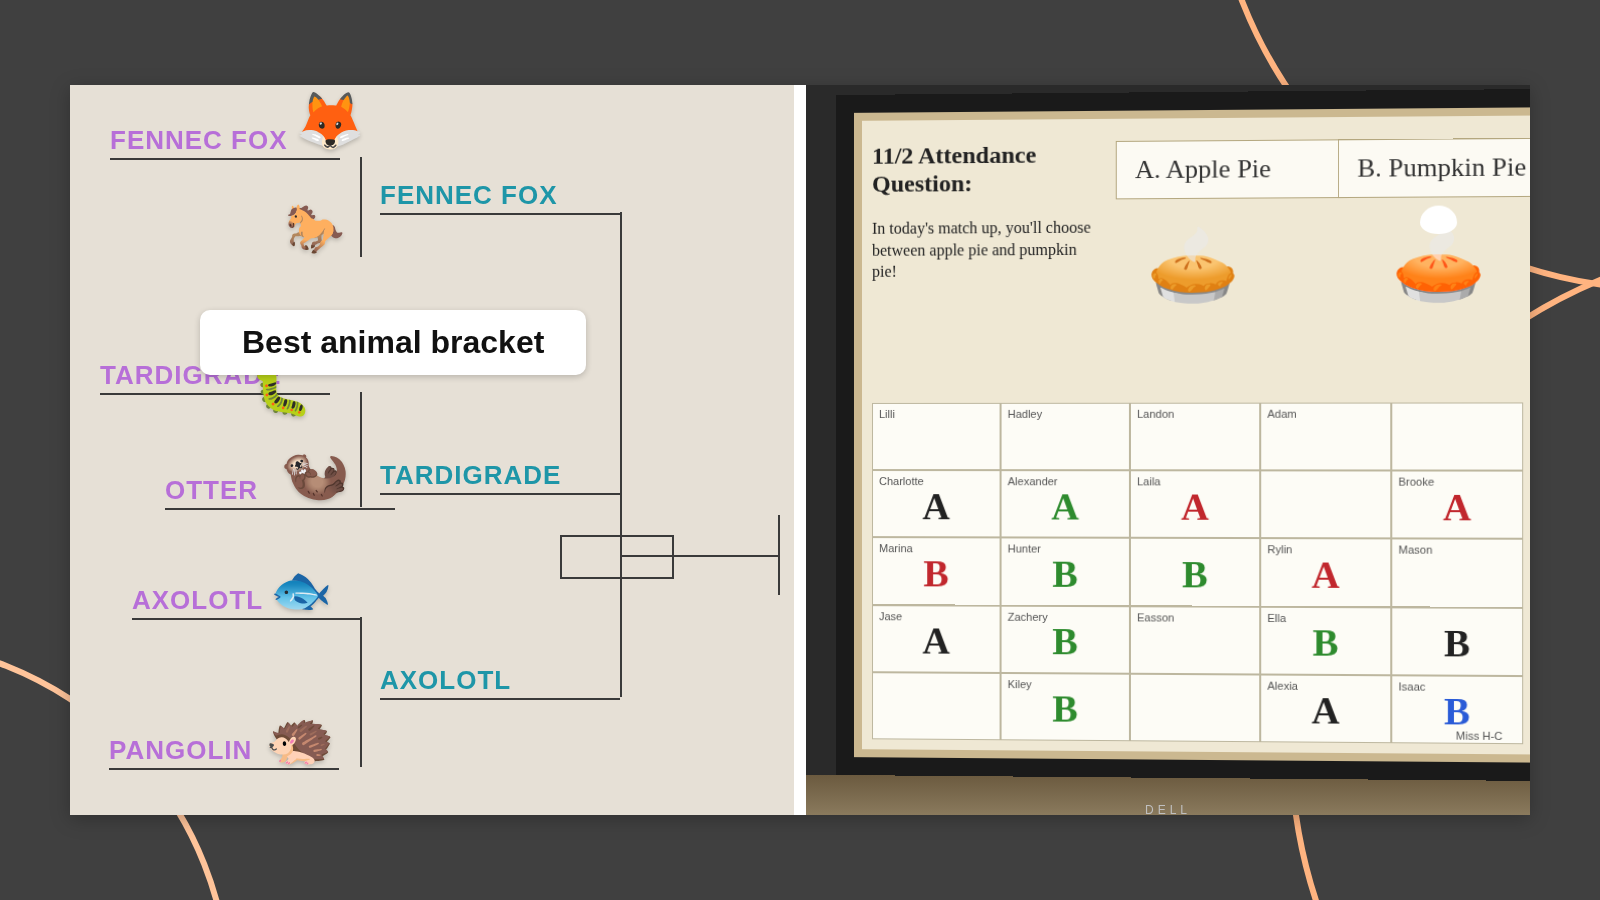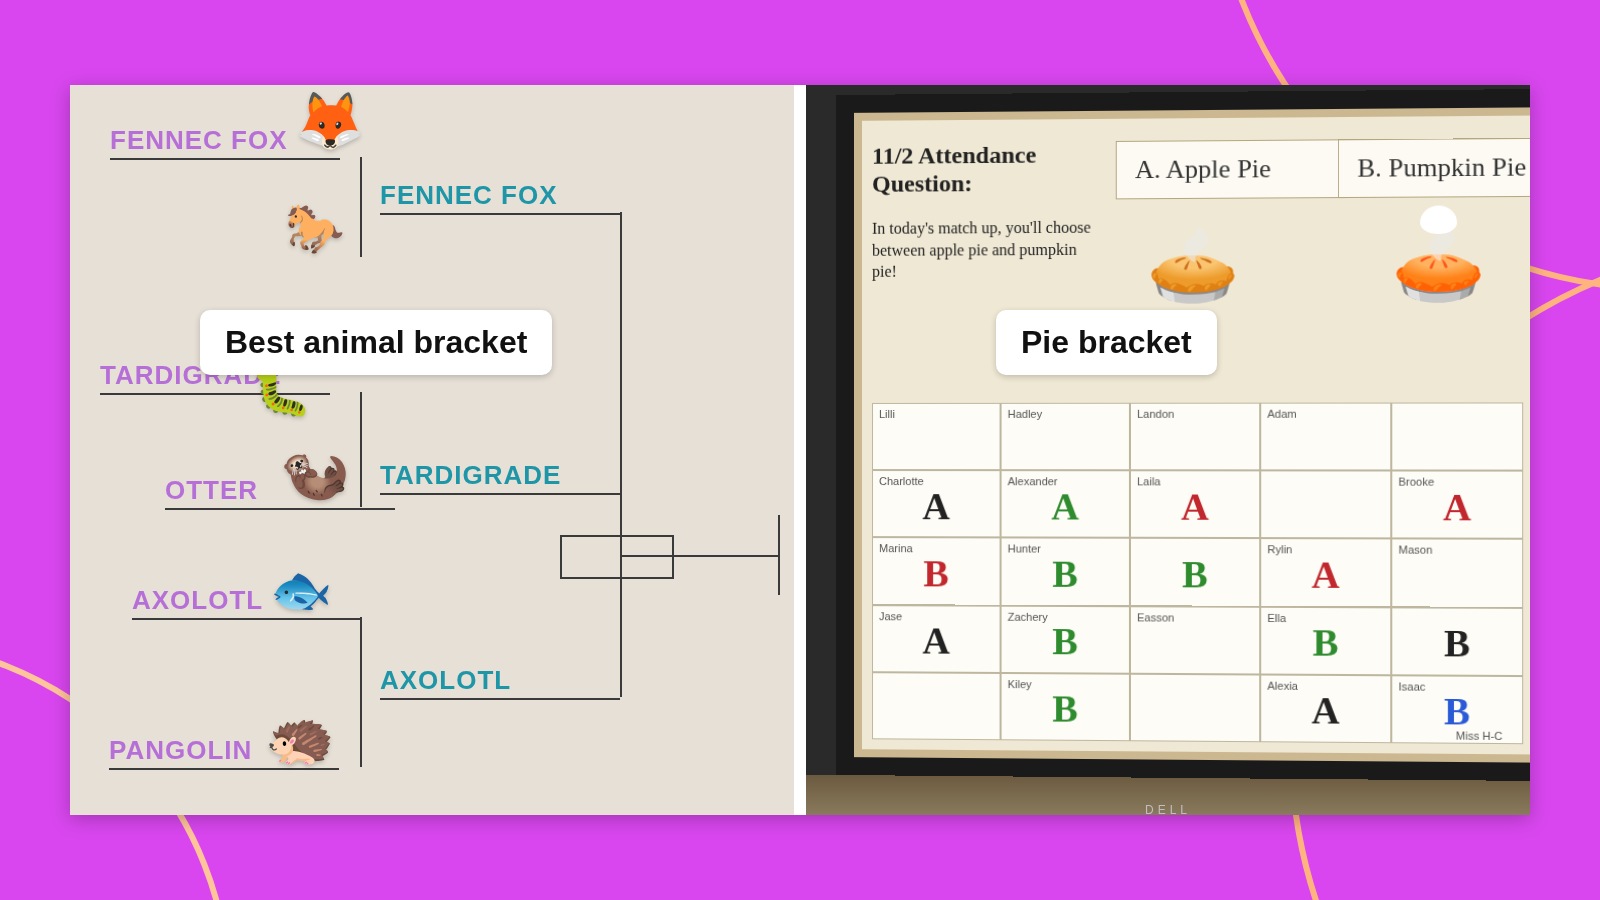--- a/index.html
+++ b/index.html
@@ -1,16 +1,16 @@
 <!DOCTYPE html>
 <html><head>
 <meta charset="utf-8">
 <style>
   html,body{margin:0;padding:0;width:1600px;height:900px;overflow:hidden;font-family:Arial,Helvetica,sans-serif}
-  .bg{position:relative;width:1600px;height:900px;background:#d946ef}
+  .bg{position:relative;width:1600px;height:900px;background:#404040}
   .swoosh{position:absolute;border:6px solid #ffc49a;border-radius:50%}
   .swoosh.tr{width:900px;height:900px;right:-520px;top:-620px;border-color:#ffb480}
   .swoosh.bl{width:700px;height:700px;left:-480px;bottom:-450px}
   .swoosh.mr{width:1000px;height:1000px;right:-700px;bottom:-350px;border-color:#ffb480}
   .card{position:absolute;left:70px;top:85px;width:1460px;height:730px;background:#fff;box-shadow:0 4px 18px rgba(0,0,0,.25)}
   .pane{position:absolute;top:0;height:730px;overflow:hidden}
   .pane.left{left:0;width:724px;background:#e6e0d6}
   .pane.right{right:0;width:724px;background:#2a2a2a}
   .divider{position:absolute;left:724px;top:0;width:12px;height:730px;background:#fff}
 
@@ -18,21 +18,21 @@
   .seed{position:absolute;font-weight:800;letter-spacing:1px;font-size:26px;color:#b76fd8}
   .seed .line{display:block;width:230px;height:0;border-bottom:2px solid #3a3a3a;margin-top:2px}
   .winner{position:absolute;font-weight:800;letter-spacing:1px;font-size:26px;color:#1e96a8}
   .winner .line{display:block;width:240px;height:0;border-bottom:2px solid #3a3a3a;margin-top:2px}
   .vbar{position:absolute;width:0;border-left:2px solid #3a3a3a}
   .hbar{position:absolute;height:0;border-top:2px solid #3a3a3a}
   .slot{position:absolute;width:110px;height:40px;border:2px solid #3a3a3a;background:transparent}
 
   .animal{position:absolute;font-size:56px;line-height:1;filter:drop-shadow(0 2px 2px rgba(0,0,0,.2))}
 
-  .badge{position:absolute;background:#fff;border-radius:10px;padding:14px 25px;font-weight:800;font-size:32px;color:#111;box-shadow:0 2px 6px rgba(0,0,0,.2)}
+  .badge{position:absolute;background:#fff;border-radius:10px;padding:14px 42px;font-weight:800;font-size:32px;color:#111;box-shadow:0 2px 6px rgba(0,0,0,.2)}
 
   
   .screenshot{position:absolute;left:30px;top:10px;right:0;bottom:40px;background:#efe8d4;border:18px solid #1a1a1a;border-right:none;transform:perspective(1400px) rotateY(-2deg);transform-origin:left center;box-shadow:inset 0 0 0 8px #cbb890}
   .attendance{position:absolute;left:18px;top:30px;width:220px;font-family:Georgia,serif;color:#222}
   .attendance .title{font-size:24px;font-weight:700;line-height:1.15}
   .attendance .desc{font-size:16px;margin-top:20px;line-height:1.35}
   .optcard{position:absolute;top:30px;height:56px;background:#fcfaf3;border:1px solid #b4a77f;display:flex;align-items:center;padding:0 18px;font-family:Georgia,serif;font-size:26px;color:#333}
   .optA{left:260px;width:190px}
   .optB{left:478px;width:200px}
   .pie{position:absolute;top:110px;font-size:74px}
@@ -210,17 +210,16 @@
               <div class="vcell">
                 <div class="name">Isaac</div>
                 <div class="mark blue">B</div>
               </div>
             </div>
             <div style="position: absolute; right: 20px; bottom: 2px; font-size: 11px; color: rgb(85, 85, 85);">Miss H-C</div>
           </div>
       </div>
       <div class="dell">DELL</div>
 
-      <div class="badge" style="left:190px;top:225px"><span>Pie bracket</span></div>
     </div>
 
   </div>
 </div>
 
 </body></html>

